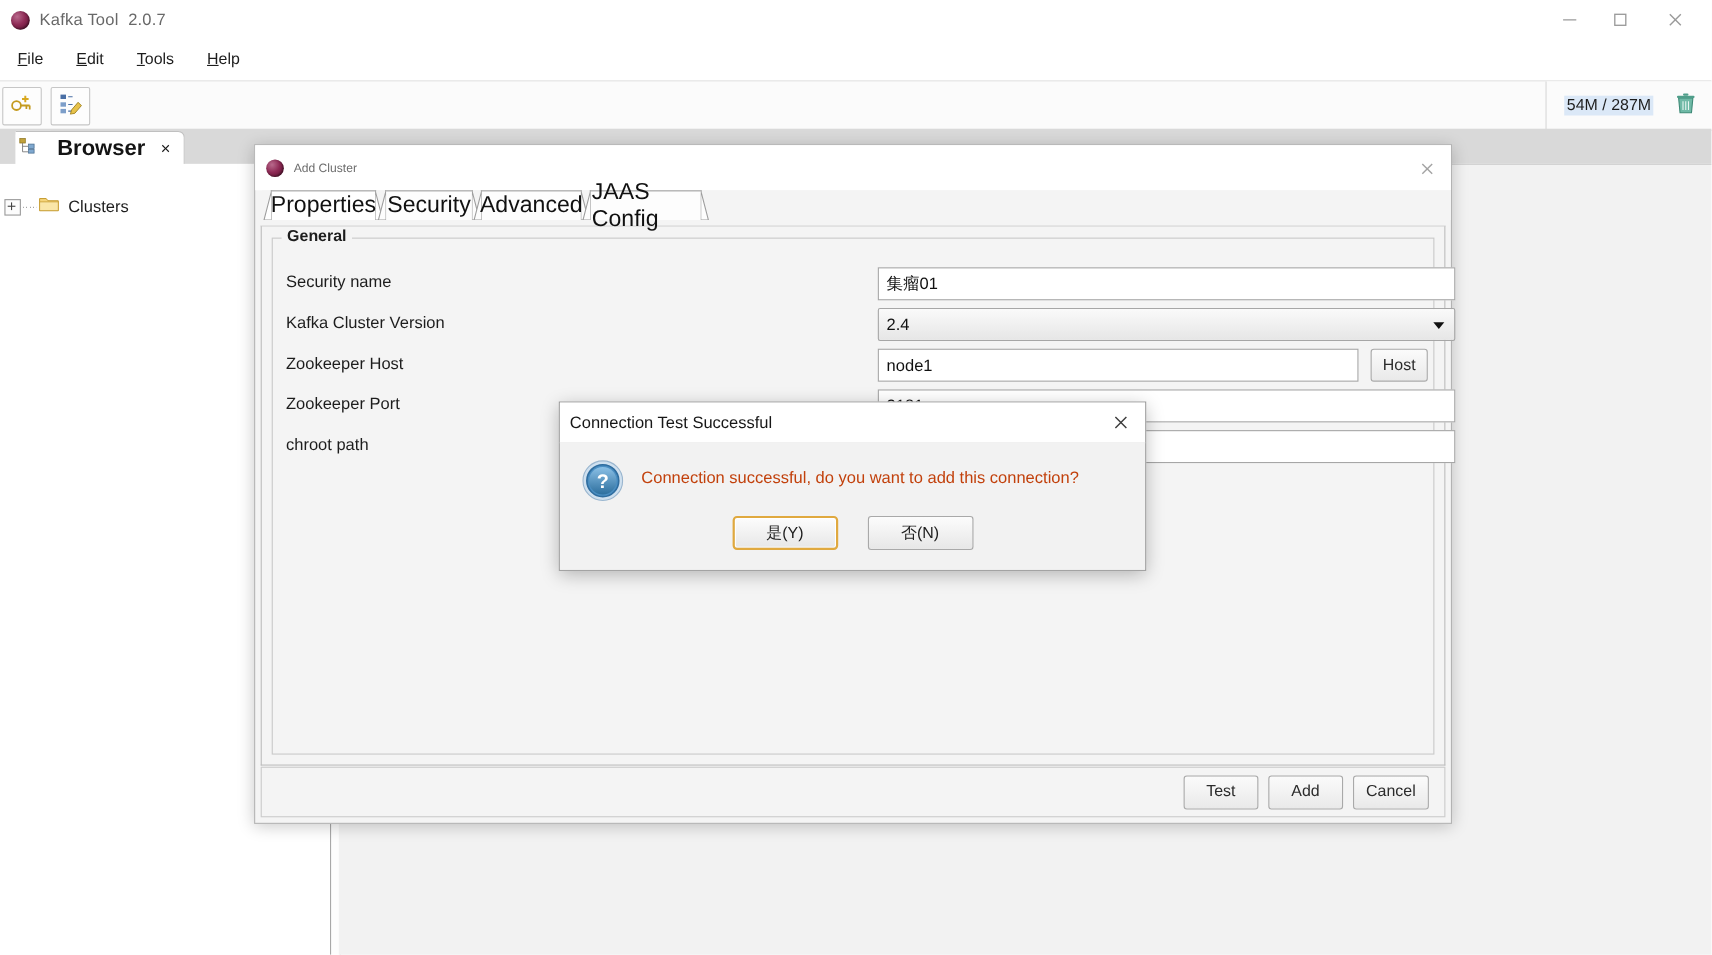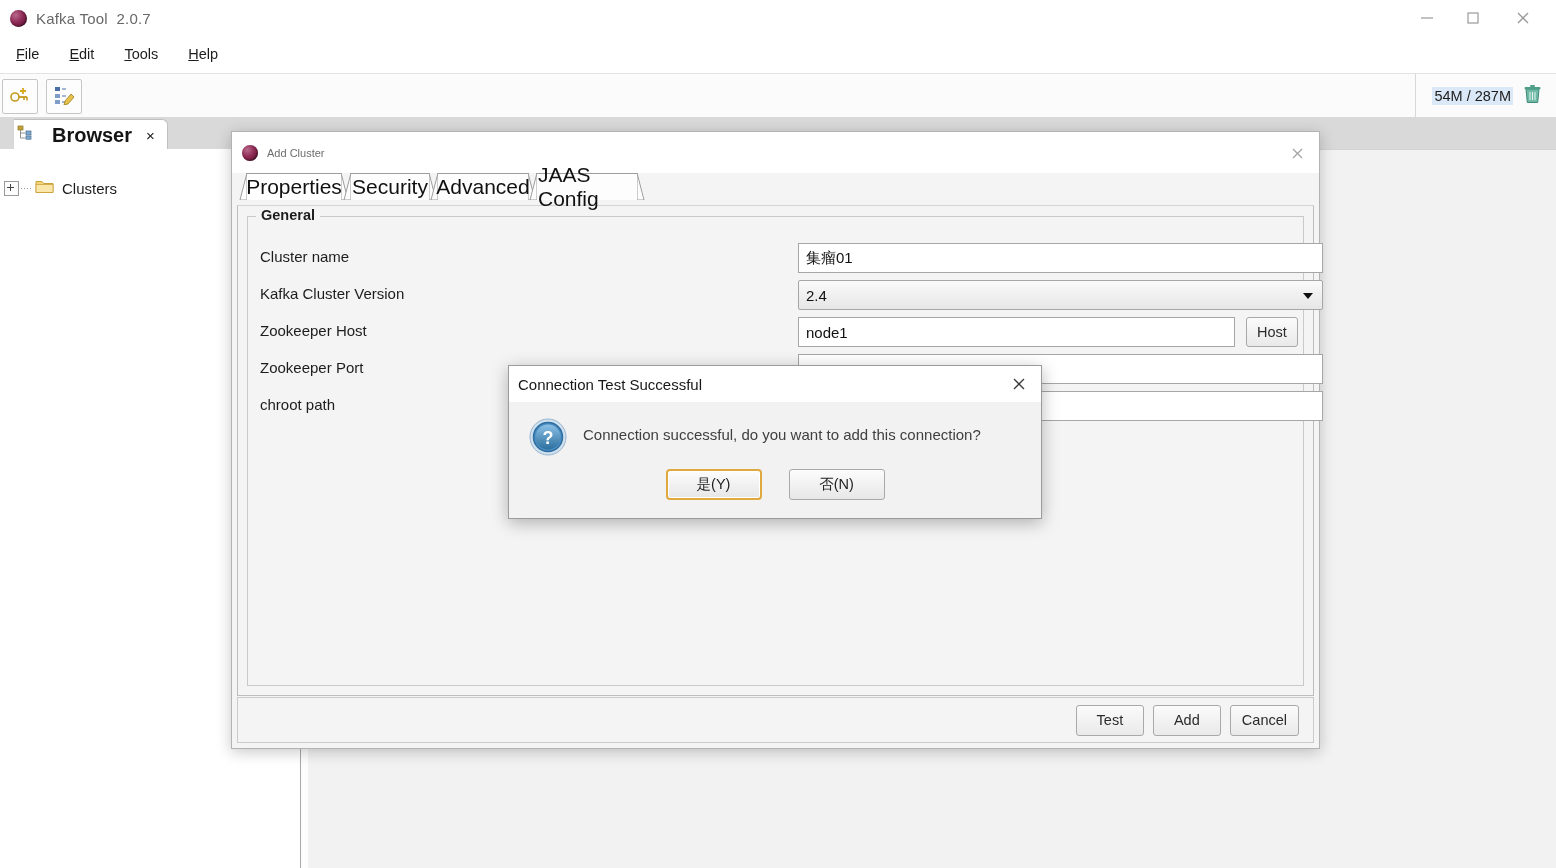--- a/index.html
+++ b/index.html
@@ -68,21 +68,21 @@
     border: 1px solid #c6c6c6; background: #fdfdfd;
     border-radius: 2px;
     display: flex; align-items: center; justify-content: center;
   }
   #tb-add { left: 2px; }
   #tb-edit { left: 46px; }
 
   #mem-panel {
     position: absolute; right: 0; top: 0; height: 44px;
     border-left: 1px solid #d8d8d8;
-    display: flex; align-items: center; gap: 10px;
+    display: flex; align-items: center; gap: 20px;
     padding: 0 14px 0 16px;
     background: #fbfbfb;
   }
   #mem-text {
     font-size: 14.5px; color: #1d1d1d; white-space: nowrap;
     background: #dbe8f7; padding: 1px 2px;
   }
 
   
   #tabstrip {
@@ -273,21 +273,21 @@
     position: absolute; right: 12px; top: 8px; width: 20px; height: 20px;
     display: flex; align-items: center; justify-content: center; color: #444;
   }
   #msg-content {
     position: absolute; left: 0; top: 36px; right: 0; bottom: 0;
     background: #f2f2f2;
   }
   #msg-icon { position: absolute; left: 20px; top: 16px; }
   #msg-text {
     position: absolute; left: 74px; top: 24px;
-    font-size: 15px; color: #404040; white-space: nowrap;
+    font-size: 15px; color: #c2410c; white-space: nowrap;
   }
   #msg-buttons {
     position: absolute; left: 0; right: 0; top: 67px;
     display: flex; justify-content: center; gap: 27px;
   }
   .mbtn {
     width: 96px; height: 31px; box-sizing: border-box;
     background: linear-gradient(#fcfcfc, #e7e7e7);
     border: 1px solid #a9a9a9; border-radius: 3px;
     font-size: 14.5px; color: #1d1d1d;
@@ -473,21 +473,21 @@
         </span>
         <span class="lbl">JAAS Config</span>
       </div>
     </div>
 
     <div id="dlg-body">
       <div id="general-group">
         <div id="general-legend">General</div>
 
         <div class="frow" style="top:26px;">
-          <div class="flabel">Cluster name</div>
+          <div class="flabel">Security name</div>
           <div class="finput" style="width:525px;">集瘤01</div>
         </div>
 
         <div class="frow" style="top:63px;">
           <div class="flabel">Kafka Cluster Version</div>
           <div class="fcombo" style="width:525px;">
             <span>2.4</span>
             <span class="arrow"></span>
           </div>
         </div>

